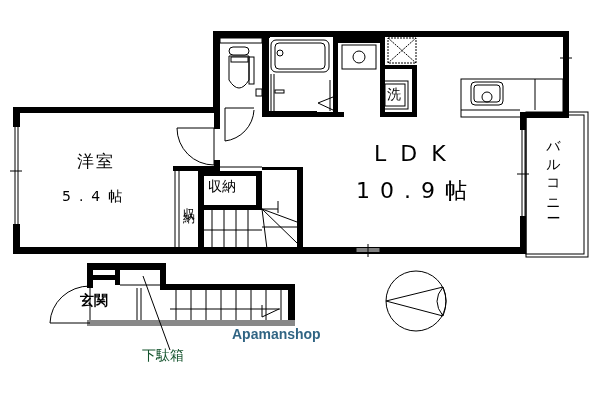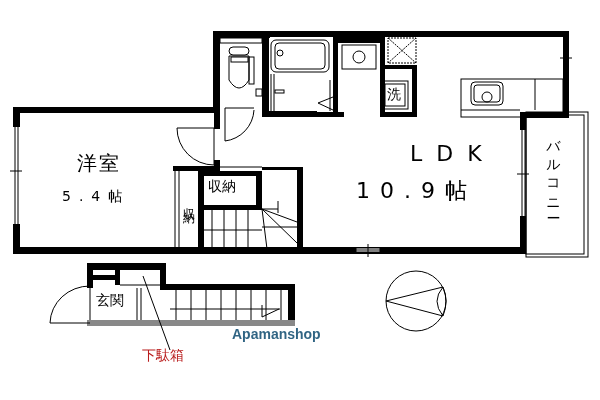--- a/index.html
+++ b/index.html
@@ -1,27 +1,27 @@
 <!DOCTYPE html>
 <html><head>
 <meta charset="utf-8">
 <style>
   html, body { margin: 0; padding: 0; background: #ffffff; }
   body { width: 600px; height: 400px; position: relative; overflow: hidden; font-family: "DejaVu Sans", sans-serif; }
   #plan { position: absolute; left: 0; top: 0; }
   .lbl { position: absolute; color: #000; font-family: "DejaVu Sans", sans-serif; white-space: nowrap; }
-  .room-name { font-size: 20px; letter-spacing: 2px; }
+  .room-name { font-size: 17px; letter-spacing: 2px; }
   .room-size { font-size: 14px; letter-spacing: 8px; }
-  .ldk-name { font-size: 22px; letter-spacing: 14px; margin-left: 36px; }
+  .ldk-name { font-size: 22px; letter-spacing: 14px; }
   .ldk-size { font-size: 22px; letter-spacing: 10px; text-align: right; }
   .small { font-size: 14px; }
   .tiny { font-size: 12px; }
   .vert { writing-mode: vertical-rl; letter-spacing: 4px; }
   .watermark { position: absolute; color: #0c4a6e; font-family: "Liberation Sans", sans-serif; font-size: 14px; font-weight: bold; opacity: 0.85; }
-  .gray { color: #b91c1c; }
+  .gray { color: #14532d; }
 </style>
 </head>
 <body>
 
 <svg id="plan" width="600" height="400" viewBox="0 0 600 400" xmlns="http://www.w3.org/2000/svg">
 
   <g fill="#000">
 
     <rect x="213" y="31" width="57" height="7"></rect>
     <rect x="270" y="31" width="299" height="6"></rect>
@@ -222,16 +222,16 @@
 <div class="lbl ldk-name" style="left:374px;top:141px;">LDK</div>
 <div class="lbl ldk-size" style="left:356px;top:176px;">10.9帖</div>
 
 <div class="lbl small" style="left:208px;top:178px;">収納</div>
 <div class="lbl tiny vert" style="left:180px;top:198px;">収納</div>
 
 <div class="lbl small" style="left:387px;top:86px;">洗</div>
 
 <div class="lbl small vert" style="left:545px;top:130px;">バルコニー</div>
 
-<div class="lbl small" style="left:96px;top:292px;">玄関</div>
+<div class="lbl small" style="left:80px;top:292px;font-weight:bold;">玄関</div>
 <div class="lbl small gray" style="left:142px;top:347px;">下駄箱</div>
 
 <div class="watermark" style="left:232px;top:326px;">Apamanshop</div>
 
 </body></html>

